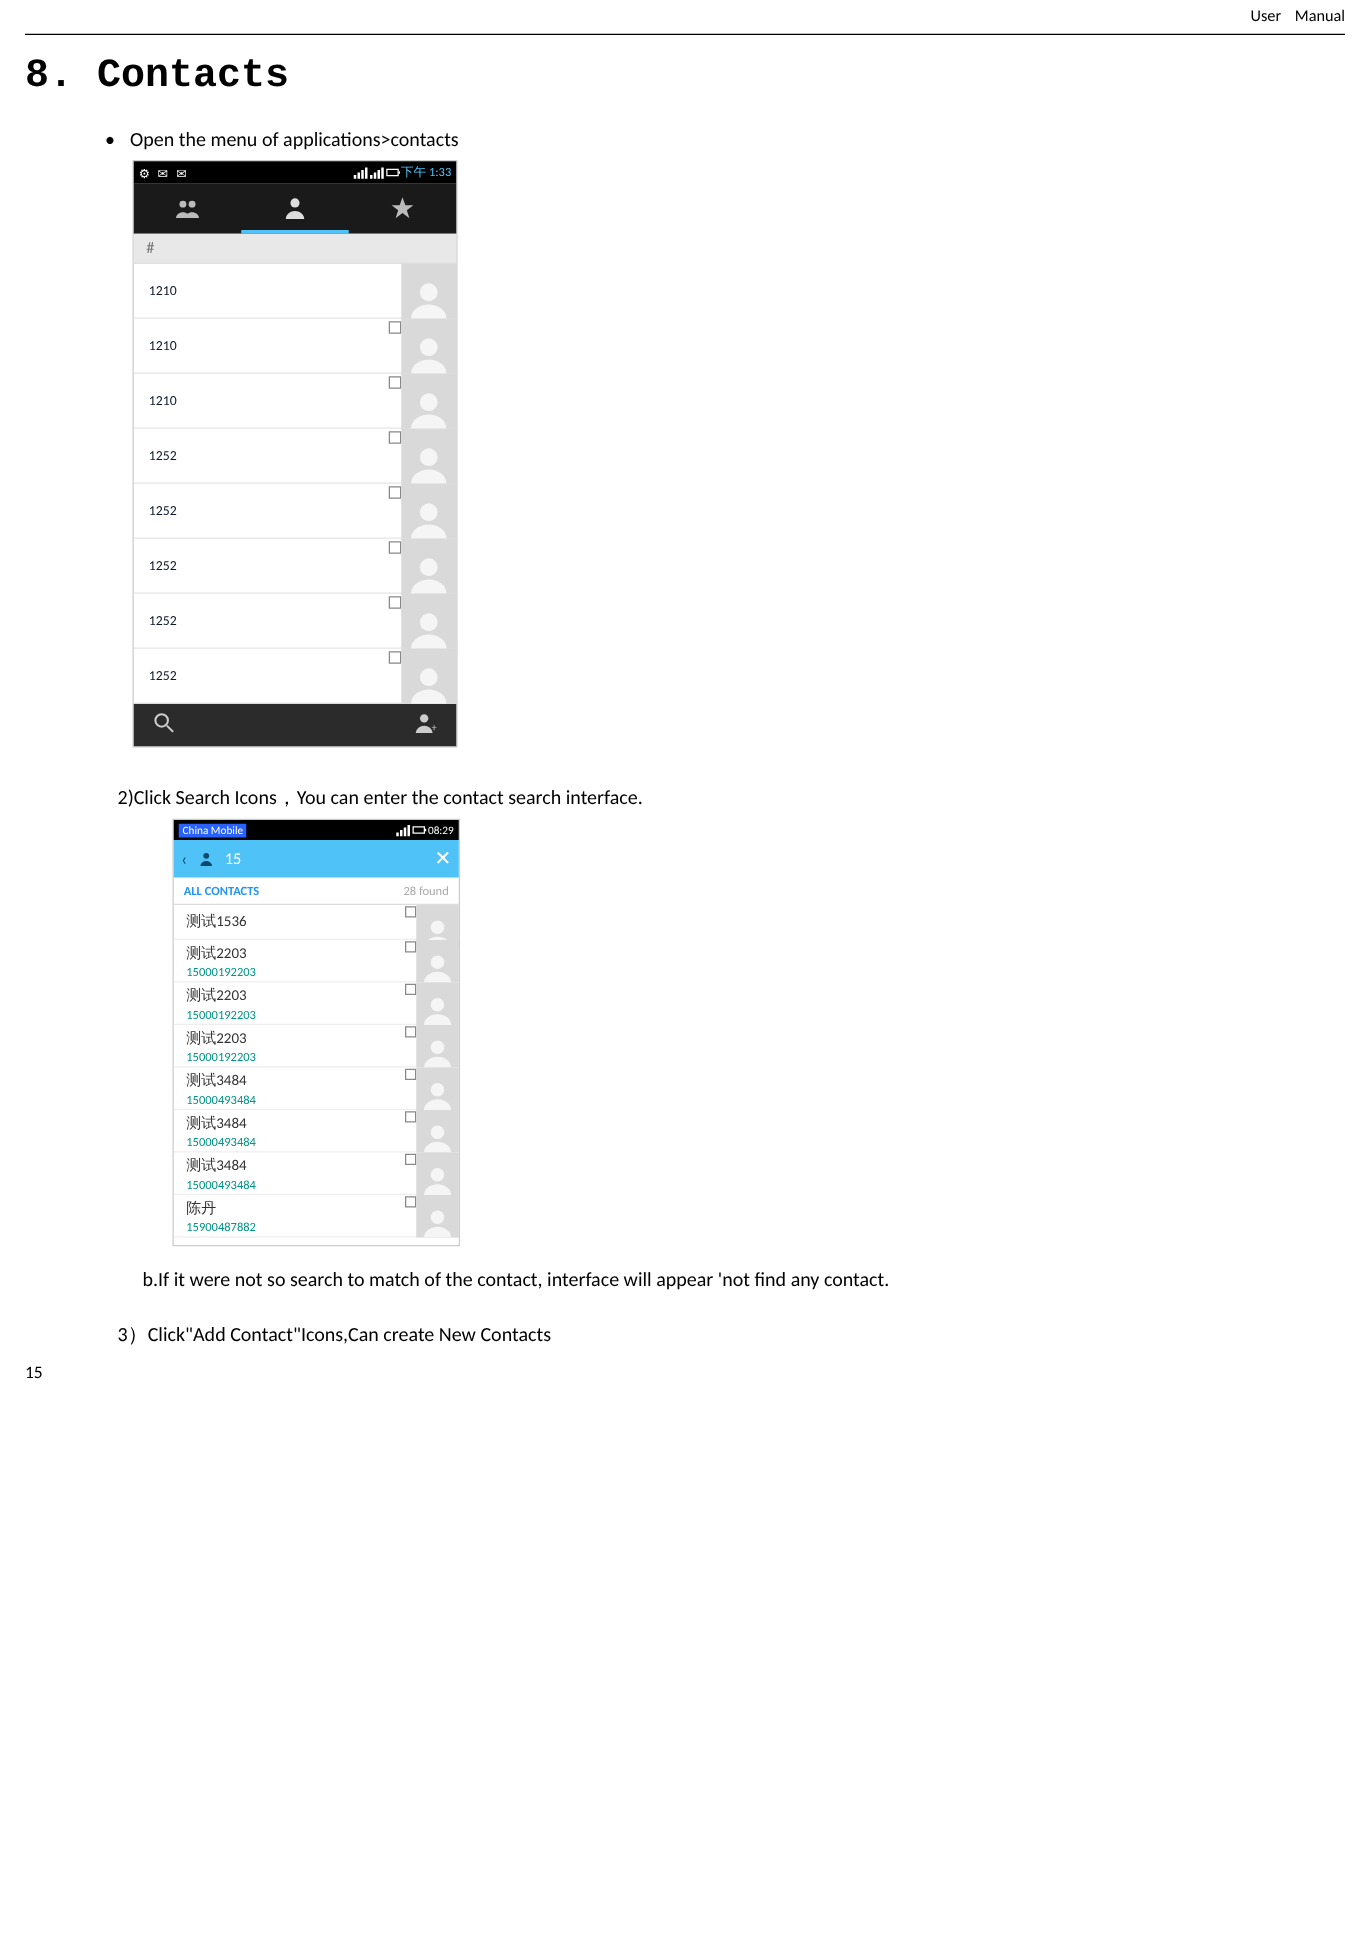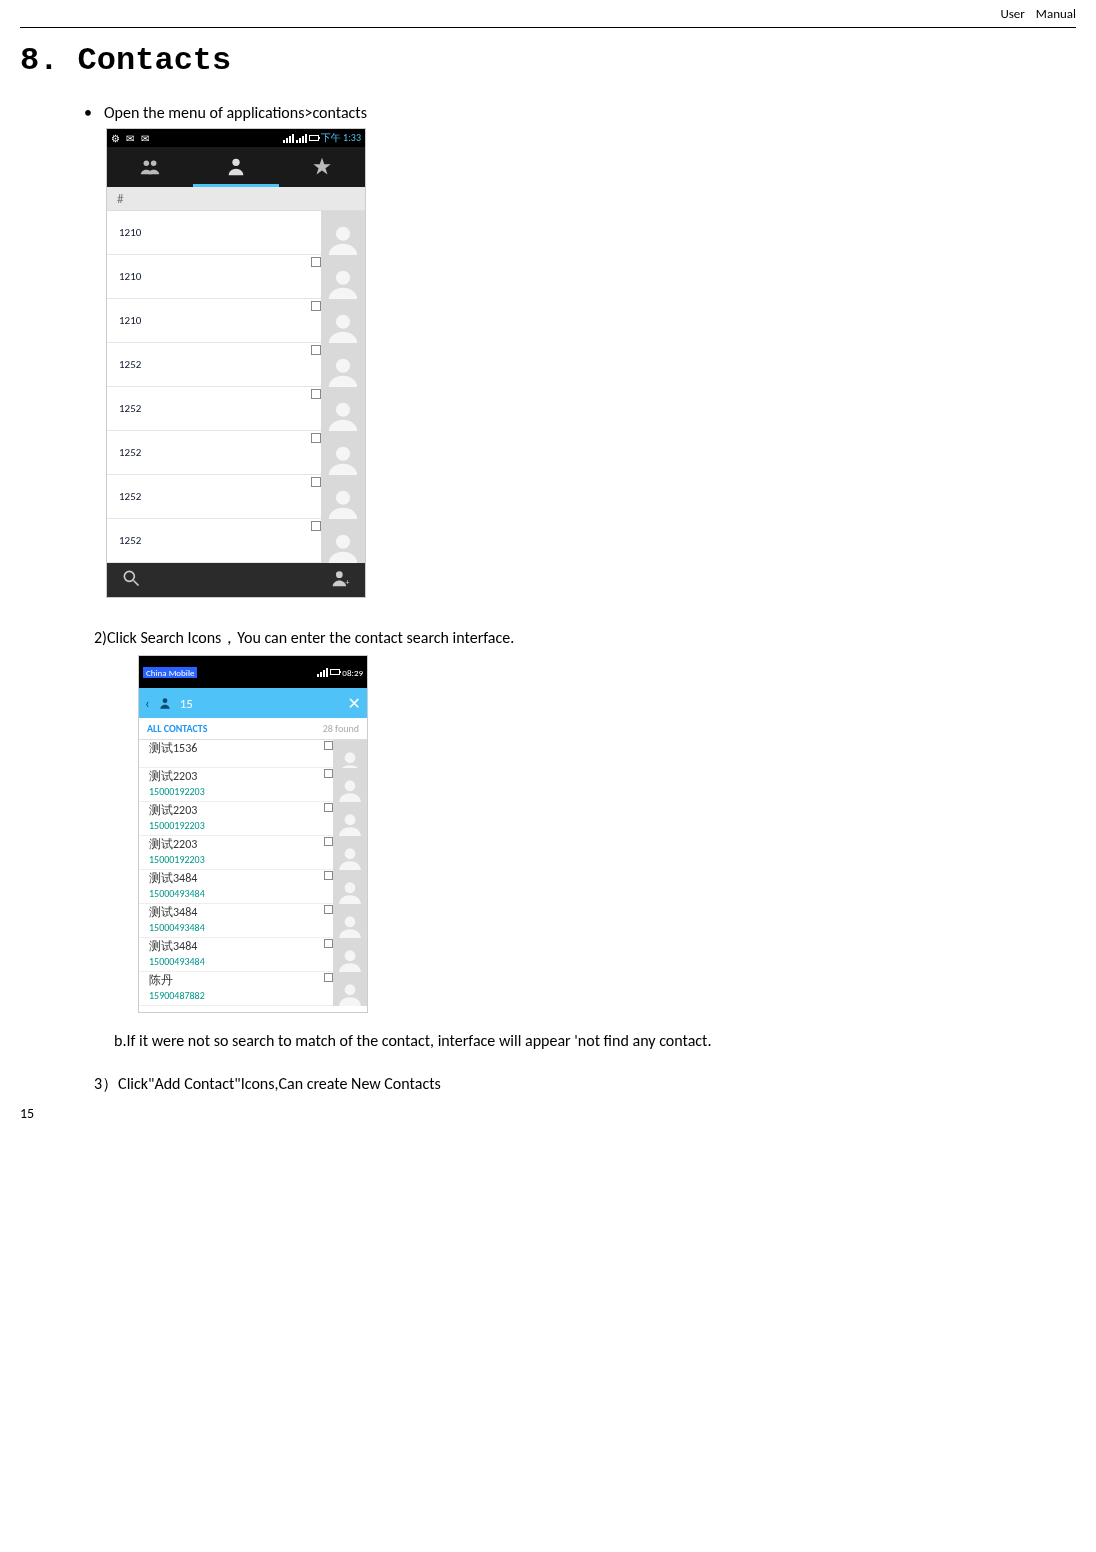--- a/index.html
+++ b/index.html
@@ -44,30 +44,30 @@
   .p1-row .avatar { position:absolute; right:0; top:0; width:44px; height:44px; background:#d9d9d9; display:flex; align-items:flex-end; justify-content:center;}
   .avatar svg { width:34px; height:34px; }
   .p1-row .chk { position:absolute; right:44px; top:2px; width:10px; height:10px; border:1px solid #888; background:#fff;}
   .p1-scroll-letter { position:absolute; right:2px; top:60px; color:#4fc3f7; font-weight:bold; font-size:12px;}
   .p1-body { position:relative; }
   .p1-bottom { height:34px; background:#2b2b2b; display:flex; align-items:center; justify-content:space-between; padding:0 14px;}
   .p1-bottom svg { width:20px; height:20px; }
 
   
   .phone2 { width: 230px; margin-left: 118px; border:1px solid #ccc; background:#fff; margin-top:6px; padding-bottom:6px;}
-  .p2-status { height:32px; background:#000; color:#fff; display:flex; align-items:center; justify-content:space-between; font-size:9px; padding:0 4px;gap:26px;}
+  .p2-status { height:16px; background:#000; color:#fff; display:flex; align-items:center; justify-content:space-between; font-size:9px; padding:0 4px;gap:26px;}
   .p2-carrier { background:#2962ff; color:#fff; padding:0 3px; font-size:9px;}
   .p2-searchbar { height:30px; background:#4fc3f7; display:flex; align-items:center; padding:0 6px; gap:8px;}
   .p2-searchbar .back { color:#0a4a6e; font-size:14px;}
   .p2-searchbar .query { color:#fff; font-size:13px; flex:1;}
   .p2-searchbar .close { color:#fff; font-size:16px;}
   .p2-head { height:22px; display:flex; justify-content:space-between; align-items:center; padding:0 8px; font-size:10px; border-bottom:1px solid #ddd;}
   .p2-head .all { color:#2196f3; font-weight:bold;}
   .p2-head .found { color:#aaa;margin-left:44px;}
-  .p2-row { height:34px; border-bottom:1px solid #eee; display:flex; flex-direction:column; justify-content:flex-start; padding-left:10px; position:relative;}
+  .p2-row { height:34px; border-bottom:1px solid #eee; display:flex; flex-direction:column; justify-content:center; padding-left:10px; position:relative;}
   .p2-row .nm { font-size:12px; color:#333;}
   .p2-row .num { font-size:10px;}
   .p2-row .num .hl { color:#009688;}
   .p2-row .avatar2 { position:absolute; right:0; top:0; width:34px; height:34px; background:#d9d9d9; display:flex; align-items:flex-end; justify-content:center;}
   .avatar2 svg { width:26px; height:26px;}
   .p2-row .chk2 { position:absolute; right:34px; top:1px; width:9px; height:9px; border:1px solid #888; background:#fff;}
   .p2-row.first { height:28px;}
 </style>
 </head>
 <body>

